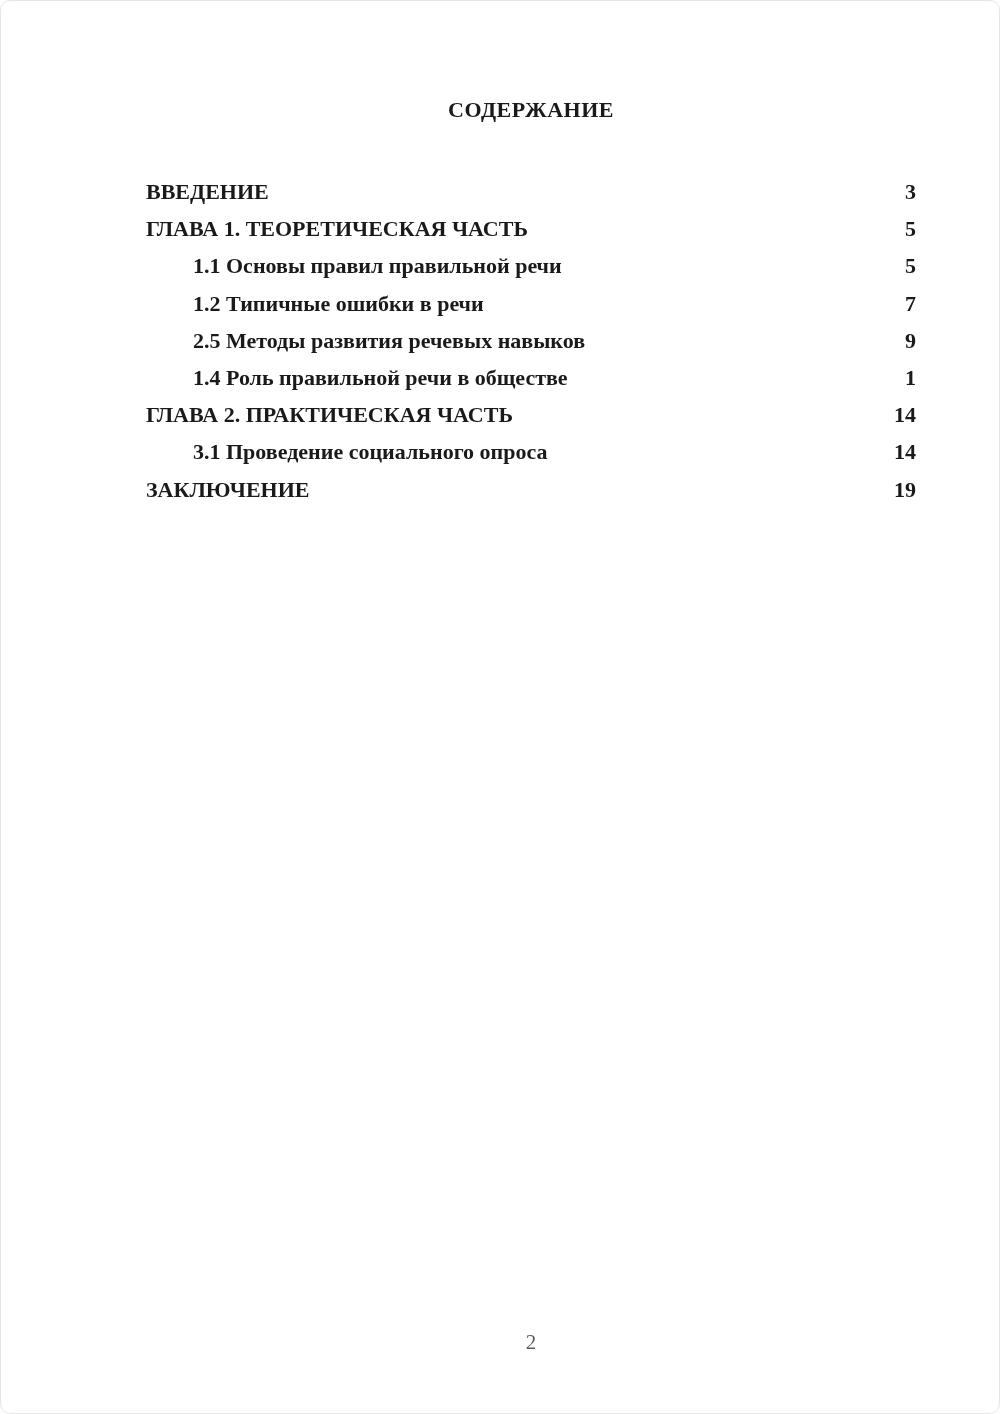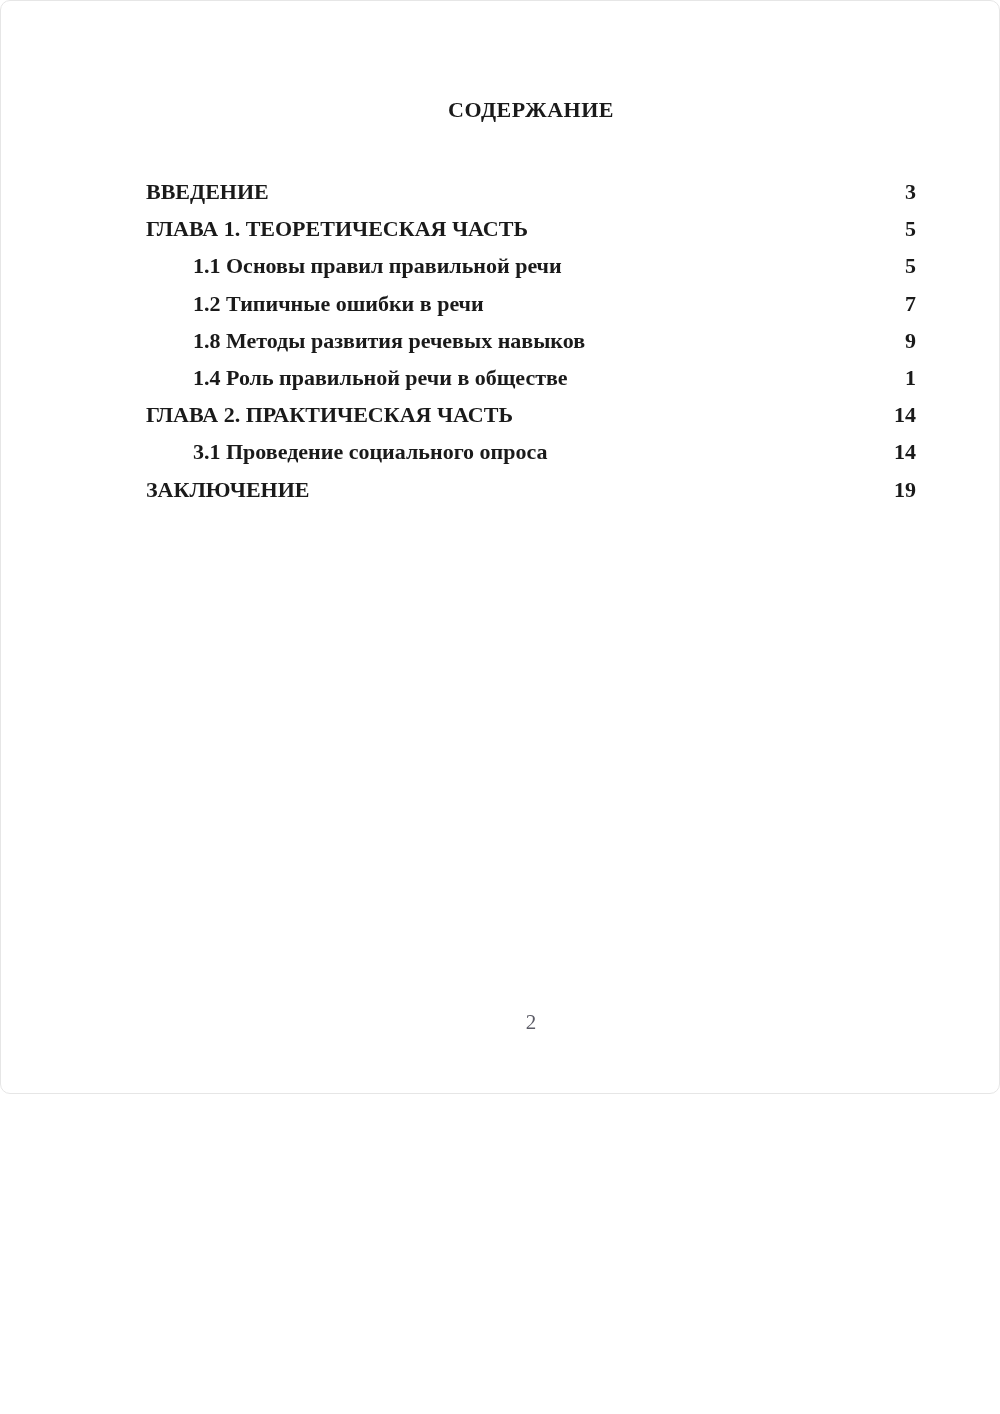--- a/index.html
+++ b/index.html
@@ -8,21 +8,21 @@
     width: 1000px;
     height: 1414px;
     background: #ffffff;
     font-family: "Liberation Serif", "DejaVu Serif", serif;
     color: #1a1a1a;
   }
 
   .page {
     position: relative;
     width: 1000px;
-    height: 1094px;
+    height: 1414px;
     background: #ffffff;
     border: 1px solid #e6e6e6;
     border-radius: 10px;
     overflow: hidden;
   }
 
   .content {
     position: absolute;
     left: 145px;
     right: 83px;
@@ -100,21 +100,21 @@
         <span class="label">1.1 Основы правил правильной речи</span>
         <span class="pagenum">5</span>
       </div>
 
       <div class="toc-row level-1">
         <span class="label">1.2 Типичные ошибки в речи</span>
         <span class="pagenum">7</span>
       </div>
 
       <div class="toc-row level-1">
-        <span class="label">1.8 Методы развития речевых навыков</span>
+        <span class="label">2.5 Методы развития речевых навыков</span>
         <span class="pagenum">9</span>
       </div>
 
       <div class="toc-row level-1">
         <span class="label">1.4 Роль правильной речи в обществе</span>
         <span class="pagenum">1</span>
       </div>
 
       <div class="toc-row">
         <span class="label">ГЛАВА 2. ПРАКТИЧЕСКАЯ ЧАСТЬ</span>

